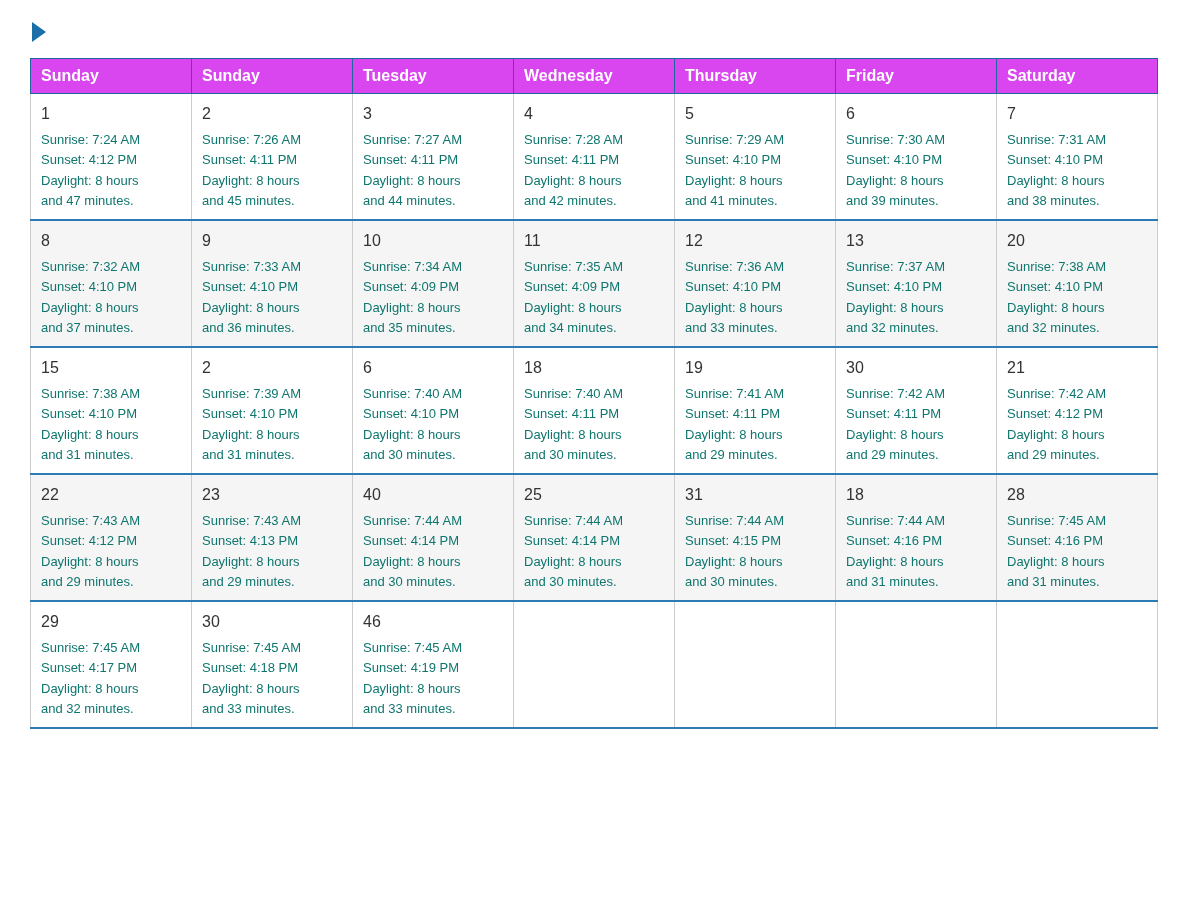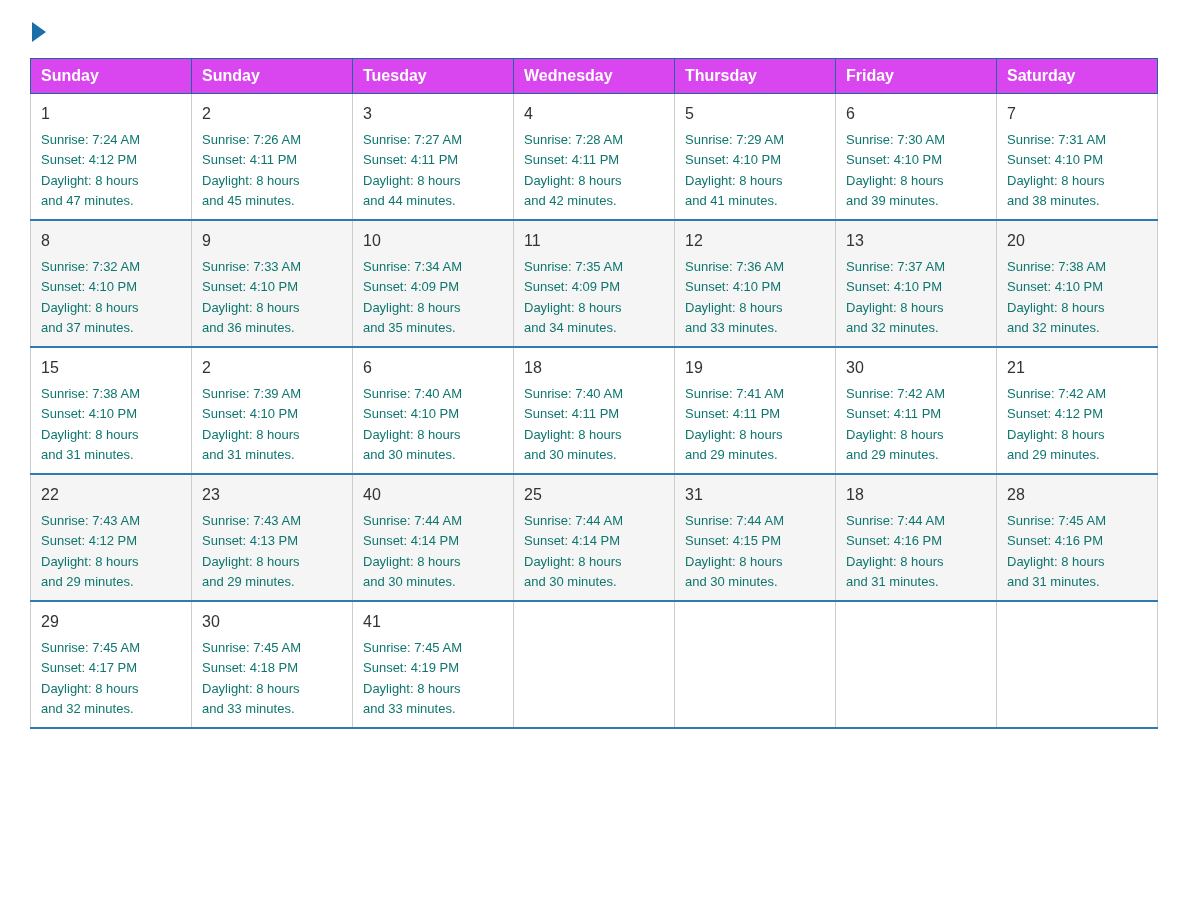--- a/index.html
+++ b/index.html
@@ -175,20 +175,20 @@
         <td><span class="day-number">23</span><span class="day-info">Sunrise: 7:43 AM<br>Sunset: 4:13 PM<br>Daylight: 8 hours<br> and 29 minutes.</span></td>
         <td><span class="day-number">40</span><span class="day-info">Sunrise: 7:44 AM<br>Sunset: 4:14 PM<br>Daylight: 8 hours<br> and 30 minutes.</span></td>
         <td><span class="day-number">25</span><span class="day-info">Sunrise: 7:44 AM<br>Sunset: 4:14 PM<br>Daylight: 8 hours<br> and 30 minutes.</span></td>
         <td><span class="day-number">31</span><span class="day-info">Sunrise: 7:44 AM<br>Sunset: 4:15 PM<br>Daylight: 8 hours<br> and 30 minutes.</span></td>
         <td><span class="day-number">18</span><span class="day-info">Sunrise: 7:44 AM<br>Sunset: 4:16 PM<br>Daylight: 8 hours<br> and 31 minutes.</span></td>
         <td><span class="day-number">28</span><span class="day-info">Sunrise: 7:45 AM<br>Sunset: 4:16 PM<br>Daylight: 8 hours<br> and 31 minutes.</span></td>
       </tr>
       <tr>
         <td><span class="day-number">29</span><span class="day-info">Sunrise: 7:45 AM<br>Sunset: 4:17 PM<br>Daylight: 8 hours<br> and 32 minutes.</span></td>
         <td><span class="day-number">30</span><span class="day-info">Sunrise: 7:45 AM<br>Sunset: 4:18 PM<br>Daylight: 8 hours<br> and 33 minutes.</span></td>
-        <td><span class="day-number">41</span><span class="day-info">Sunrise: 7:45 AM<br>Sunset: 4:19 PM<br>Daylight: 8 hours<br> and 33 minutes.</span></td>
+        <td><span class="day-number">46</span><span class="day-info">Sunrise: 7:45 AM<br>Sunset: 4:19 PM<br>Daylight: 8 hours<br> and 33 minutes.</span></td>
         <td class="empty-cell"></td>
         <td class="empty-cell"></td>
         <td class="empty-cell"></td>
         <td class="empty-cell"></td>
       </tr>
     </tbody>
 </table>
 
 </body></html>

